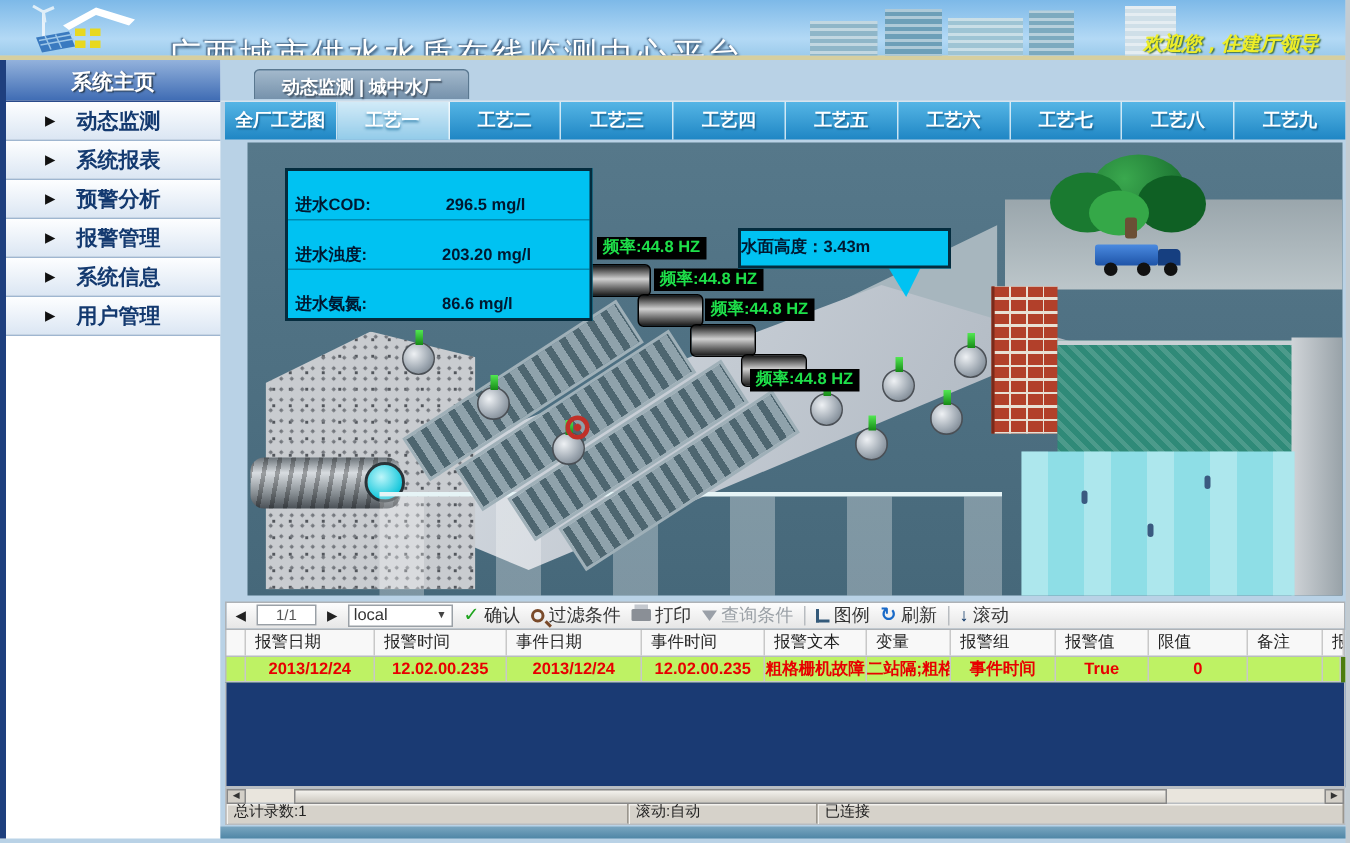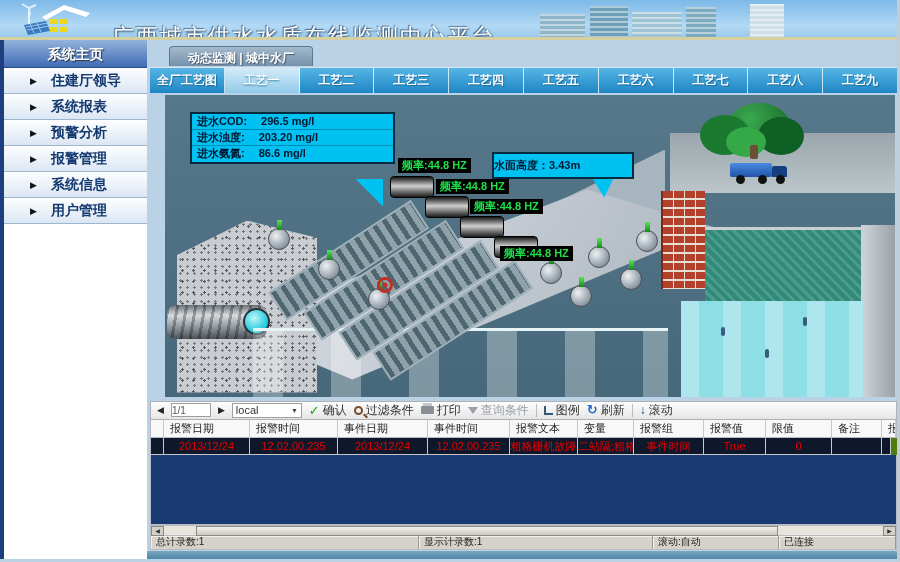--- a/index.html
+++ b/index.html
@@ -54,50 +54,50 @@
   .pipe b { position:absolute; right:-3px; top:3px; width:27px; height:27px; border-radius:50%; background:radial-gradient(circle at 40% 35%,#bdf6fa,#18c8dc 70%,#0b96ac); border:2px solid #2a3338; }
   .pool { left:88px; top:233px; width:415px; height:75px; background:linear-gradient(#8ce8f0,#5ad0de); background-image:repeating-linear-gradient(90deg,rgba(255,255,255,.3) 0 30px,transparent 30px 78px); border-top:3px solid #e6f4f6; }
   .screen { width:170px; height:34px; background:repeating-linear-gradient(90deg,#4e6670 0 5px,#8fa2ab 5px 11px); border:2px solid #9fb0b8; transform-origin:100% 50%; transform:rotate(-33deg); }
   .flange { width:22px; height:22px; border-radius:50%; background:radial-gradient(circle at 35% 35%,#eef1f4,#9aa4ae 60%,#68727c); border:1px solid #4a4f55; }
   .flange i { position:absolute; left:8px; top:-9px; width:5px; height:10px; background:linear-gradient(#52e852,#168a16); }
   .valve { width:16px; height:16px; border:3px solid #c03028; border-radius:50%; background:radial-gradient(circle,#c03028 2px,transparent 3px); }
   .motor { width:44px; height:22px; border-radius:4px; border:1px solid #000; background:linear-gradient(#141414,#d0d0d0 45%,#6a6a6a 75%,#1c1c1c); }
   .freq { background:#000; color:#1ee04a; font-size:11px; font-weight:bold; padding:1px 4px; white-space:nowrap; line-height:13px; }
   .callout { background:#00c2f2; border:2px solid #042c3e; color:#001830; font-size:11px; font-weight:bold; }
   .co-params { left:25px; top:17px; width:205px; }
-  .co-params .row { display:flex; height:16px; line-height:15px; padding:0 5px; border-bottom:1px solid rgba(0,40,60,.35); }
+  .co-params .row { display:flex; height:32px; line-height:15px; padding:16px 5px; border-bottom:1px solid rgba(0,40,60,.35);gap:36px; }
   .co-params .row:last-child { border-bottom:none; }
   .co-params .row .v { margin-left:14px; }
   .tail1 { left:190px; top:84px; width:28px; height:28px; background:#00c2f2; clip-path:polygon(0 0,100% 0,100% 100%); }
   .co-level { left:327px; top:57px; width:142px; height:27px; line-height:23px; text-align:left; }
   .tail2 { left:427px; top:83px; width:22px; height:20px; background:#00c2f2; clip-path:polygon(0 0,100% 0,55% 100%); }
 
   
   .toolbar { height:19px; margin:2px 3px 0 3px; background:linear-gradient(#fdfdfd,#e6e6e6); border:1px solid #aeb2b6; display:flex; align-items:center; gap:7px; padding:0 6px; font-size:12px; color:#333; }
   .toolbar .btn { display:flex; align-items:center; gap:3px; cursor:pointer; white-space:nowrap; }
   .toolbar .sep { width:1px; height:13px; background:#b8bcc0; }
   .navarr { font-size:9px; color:#222; cursor:pointer; }
-  .pagebox { width:40px; height:14px; background:#fff; border:1px solid #9aa0a6; font-size:10px; line-height:13px; color:#555; }
+  .pagebox { width:40px; height:14px; background:#fff; border:1px solid #9aa0a6; font-size:10px; text-align:center; line-height:13px; color:#555; }
   .dropdown { width:70px; height:15px; background:#fff; border:1px solid #9aa0a6; display:flex; justify-content:space-between; align-items:center; padding:0 3px; font-size:11px; cursor:pointer; }
   .dropdown .caret { font-size:7px; color:#444; }
   .icn-check { color:#1da41d; font-weight:bold; font-size:13px; }
   .icn-mag { position:relative; width:9px; height:9px; border:2px solid #7a4a2a; border-radius:50%; display:inline-block; }
   .icn-mag::after { content:""; position:absolute; left:7px; top:7px; width:5px; height:2px; background:#7a4a2a; transform:rotate(45deg); }
   .icn-print { position:relative; width:13px; height:8px; background:#8a8f96; border-radius:1px; display:inline-block; }
   .icn-print::before { content:""; position:absolute; top:-3px; left:2px; width:9px; height:3px; background:#c4c8ce; }
   .icn-funnel { width:0; height:0; border-left:5px solid transparent; border-right:5px solid transparent; border-top:7px solid #9aa0a8; display:inline-block; }
   .icn-legend { width:9px; height:9px; border-left:2px solid #345a7a; border-bottom:2px solid #345a7a; display:inline-block; }
   .icn-refresh { color:#1a6ac8; font-weight:bold; font-size:13px; line-height:10px; }
   .icn-down { color:#123a6a; font-weight:bold; font-size:12px; }
   .disabled { color:#9aa0a6; }
 
   .t-head, .t-row { display:grid; grid-template-columns:13px 86px 88px 90px 82px 68px 56px 70px 62px 66px 50px 1fr; margin:0 3px; }
   .t-head { background:#f8f8f8; border:1px solid #b8bcc0; border-top:none; height:18px; }
   .t-head span { border-right:1px solid #c8c8c8; font-size:11px; color:#222; line-height:17px; padding-left:6px; overflow:hidden; white-space:nowrap; cursor:pointer; }
-  .t-row { background:#0f172a; height:17px; border-left:1px solid #b8bcc0; border-right:6px solid #4d7c0f; }
+  .t-row { background:#bef264; height:17px; border-left:1px solid #b8bcc0; border-right:3px solid #4d7c0f;font-weight:bold; }
   .t-row span { border-right:1px solid #c8c8c8; border-bottom:1px solid #c8c8c8; font-size:11px; color:#e80000; line-height:16px; text-align:center; overflow:hidden; white-space:nowrap; cursor:default; }
   .t-empty { height:71px; margin:0 3px; background:#1a3a73; border:1px solid #b8bcc0; border-top:none; }
 
   .hscroll { height:12px; margin:0 3px; background:#e9e5dd; border:1px solid #b8bcc0; position:relative; }
   .hs-arrow { position:absolute; top:0; width:13px; height:10px; background:#d4d0c8; border:1px solid #888; font-size:6px; line-height:9px; text-align:center; color:#333; cursor:pointer; }
   .hs-thumb { position:absolute; left:45px; top:0; width:582px; height:10px; background:linear-gradient(#f4f2ee,#cdc9c0); border:1px solid #888; cursor:pointer; }
   .statusbar { height:14px; margin:0 3px; display:flex; background:#d6d2ca; border:1px solid #b8bcc0; border-top:none; }
   .statusbar span { border-right:1px solid #9a968e; box-shadow:inset 1px 1px 0 #f4f2ee; font-size:10px; color:#222; line-height:12px; padding-left:5px; overflow:hidden; white-space:nowrap; }
   .bottom-strip { height:8px; margin-top:1px; background:linear-gradient(#7aa6c0,#4f86a6); }
 </style>
@@ -120,29 +120,30 @@
       <rect x="40" y="24" width="7" height="5" fill="#e8d820"></rect>
     </svg>
     <div class="title">广西城市供水水质在线监测中心平台</div>
     <div class="skyline">
       <i class="bld" style="left:0;width:45px;height:26px;background-color:#8fb6c8;"></i>
       <i class="bld" style="left:50px;width:38px;height:34px;background-color:#6d9fb8;"></i>
       <i class="bld" style="left:92px;width:50px;height:28px;background-color:#9ec4d4;"></i>
       <i class="bld" style="left:146px;width:30px;height:33px;background-color:#7caabf;"></i>
       <i class="bld" style="left:210px;width:34px;height:36px;background-color:#cfdfe8;"></i>
     </div>
+    <div class="welcome">欢迎您，住建厅领导</div>
   </div>
 
   <div class="body-row">
 
     <div class="sidebar">
       <div class="sb-head">系统主页</div>
       <div class="sb-item">
           <span class="arr">▶</span>
-          <span>住建厅领导</span>
+          <span>动态监测</span>
         </div>
       <div class="sb-item">
           <span class="arr">▶</span>
           <span>系统报表</span>
         </div>
       <div class="sb-item">
           <span class="arr">▶</span>
           <span>预警分析</span>
         </div>
       <div class="sb-item">
@@ -343,21 +344,20 @@
       <div class="t-empty"></div>
 
       <div class="hscroll">
         <span class="hs-arrow" style="left:0;">◀</span>
         <span class="hs-thumb"></span>
         <span class="hs-arrow" style="right:0;">▶</span>
       </div>
 
       <div class="statusbar">
         <span style="flex:0 0 268px;">总计录数:1</span>
-        <span style="flex:0 0 234px;">显示计录数:1</span>
         <span style="flex:0 0 126px;">滚动:自动</span>
         <span style="flex:1;">已连接</span>
       </div>
 
       <div class="bottom-strip"></div>
     </div>
   </div>
 </div>
 
 </body></html>

